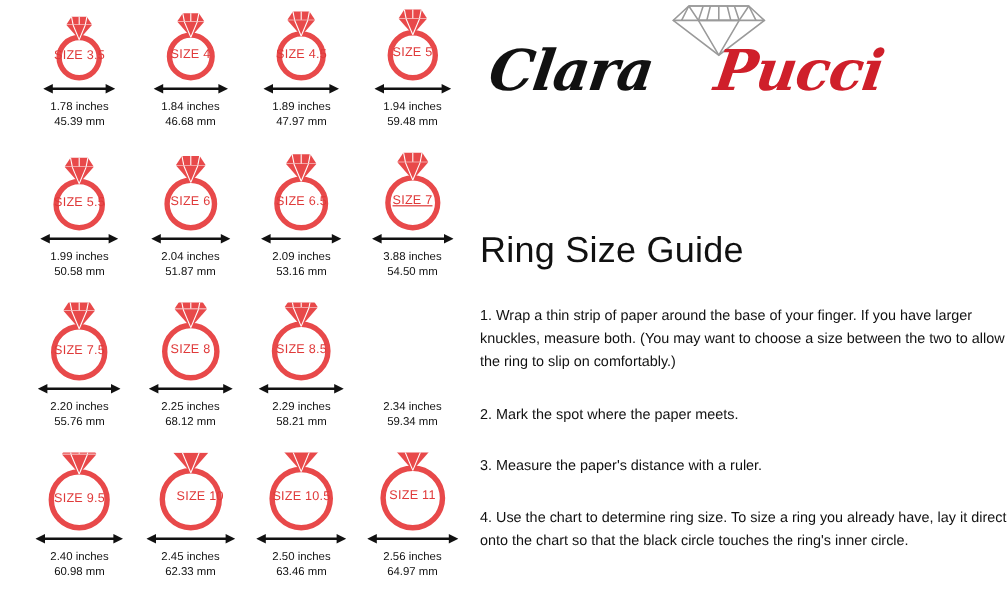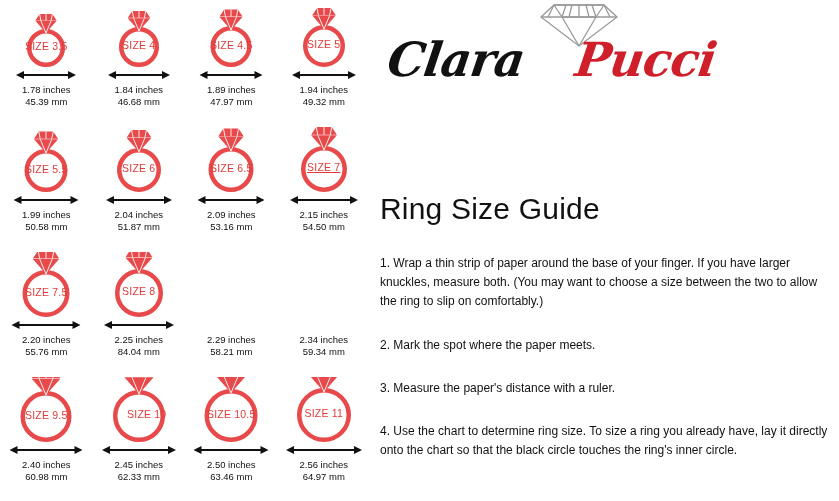--- a/index.html
+++ b/index.html
@@ -11,20 +11,21 @@
     height: 501px;
     background: #ffffff;
     font-family: "Liberation Sans", sans-serif;
     color: #111111;
     overflow: hidden;
   }
   #page {
     position: relative;
     width: 677px;
     height: 501px;
+    margin-left: 20px;
   }
 
   
   #chart {
     position: absolute;
     left: 0;
     top: 0;
     width: 370px;
     height: 501px;
   }
@@ -230,21 +231,21 @@
             </svg>
             <div class="size-label" style="top: 38px;">SIZE 5</div>
             <div class="arrow-wrap"><svg width="64" height="10" viewBox="0 0 64 10">
                 <path d="M6,5 L58,5" stroke="#111" stroke-width="2"></path>
                 <path d="M0,5 L8,1 L8,9 Z" fill="#111"></path>
                 <path d="M64,5 L56,1 L56,9 Z" fill="#111"></path>
               </svg></div>
           </div>
           <div class="measure">
             <div>1.94 inches</div>
-            <div>49.32 mm</div>
+            <div>59.48 mm</div>
           </div>
         </div>
       </div>
       <div class="ring-row">
         <div class="ring-cell">
           <div class="ring-art">
             <svg class="ring-svg" width="72" height="68" viewBox="0 0 72 68">
               <circle cx="36" cy="43.5" r="19.25" fill="none" stroke="#e8494a" stroke-width="4.5"></circle>
               <path d="M23.96,11.81 L28.776000000000003,4.5 L43.224000000000004,4.5 L48.040000000000006,11.81 Z" fill="#e8494a"></path>
               <path d="M23.96,12.239999999999998 L48.040000000000006,12.239999999999998 L36,26 Z" fill="#e8494a"></path>
@@ -327,21 +328,21 @@
               <path d="M36,0 L36,7.82" stroke="#ffffff" stroke-width="0.9" fill="none"></path>
             </svg>
             <div class="size-label" style="top: 36px; text-decoration: underline;">SIZE 7</div>
             <div class="arrow-wrap"><svg width="68" height="10" viewBox="0 0 68 10">
                 <path d="M6,5 L62,5" stroke="#111" stroke-width="2"></path>
                 <path d="M0,5 L8,1 L8,9 Z" fill="#111"></path>
                 <path d="M68,5 L60,1 L60,9 Z" fill="#111"></path>
               </svg></div>
           </div>
           <div class="measure">
-            <div>2.15 inches</div>
+            <div>3.88 inches</div>
             <div>54.50 mm</div>
           </div>
         </div>
       </div>
       <div class="ring-row">
         <div class="ring-cell">
           <div class="ring-art">
             <svg class="ring-svg" width="72" height="68" viewBox="0 0 72 68">
               <circle cx="36" cy="41.5" r="21.25" fill="none" stroke="#e8494a" stroke-width="4.5"></circle>
               <path d="M22.839999999999996,6.49 L28.104,-1.5 L43.896,-1.5 L49.16,6.49 Z" fill="#e8494a"></path>
@@ -378,24 +379,42 @@
             </svg>
             <div class="size-label" style="top: 35px;">SIZE 8</div>
             <div class="arrow-wrap"><svg width="70" height="10" viewBox="0 0 70 10">
                 <path d="M6,5 L64,5" stroke="#111" stroke-width="2"></path>
                 <path d="M0,5 L8,1 L8,9 Z" fill="#111"></path>
                 <path d="M70,5 L62,1 L62,9 Z" fill="#111"></path>
               </svg></div>
           </div>
           <div class="measure">
             <div>2.25 inches</div>
-            <div>84.04 mm</div>
-          </div>
-        </div>
-        <div class="ring-cell">
+            <div>68.12 mm</div>
+          </div>
+        </div>
+        <div class="ring-cell">
+          <div class="ring-art">
+            <svg class="ring-svg" width="72" height="68" viewBox="0 0 72 68">
+              <circle cx="36" cy="40.5" r="22.25" fill="none" stroke="#e8494a" stroke-width="4.5"></circle>
+              <path d="M22.28,3.83 L27.768,-4.5 L44.232,-4.5 L49.72,3.83 Z" fill="#e8494a"></path>
+              <path d="M22.28,4.32 L49.72,4.32 L36,20 Z" fill="#e8494a"></path>
+              <path d="M27.768,-4.5 L29.4144,3.83" stroke="#ffffff" stroke-width="0.9" fill="none"></path>
+              <path d="M44.232,-4.5 L42.5856,3.83" stroke="#ffffff" stroke-width="0.9" fill="none"></path>
+              <path d="M29.4144,4.32 L36,20" stroke="#ffffff" stroke-width="0.9" fill="none"></path>
+              <path d="M42.5856,4.32 L36,20" stroke="#ffffff" stroke-width="0.9" fill="none"></path>
+              <path d="M36,-4.5 L36,3.83" stroke="#ffffff" stroke-width="0.9" fill="none"></path>
+            </svg>
+            <div class="size-label" style="top: 34.5px;">SIZE 8.5</div>
+            <div class="arrow-wrap"><svg width="71" height="10" viewBox="0 0 71 10">
+                <path d="M6,5 L65,5" stroke="#111" stroke-width="2"></path>
+                <path d="M0,5 L8,1 L8,9 Z" fill="#111"></path>
+                <path d="M71,5 L63,1 L63,9 Z" fill="#111"></path>
+              </svg></div>
+          </div>
           <div class="measure">
             <div>2.29 inches</div>
             <div>58.21 mm</div>
           </div>
         </div>
         <div class="ring-cell">
           <div class="measure">
             <div>2.34 inches</div>
             <div>59.34 mm</div>
           </div>

